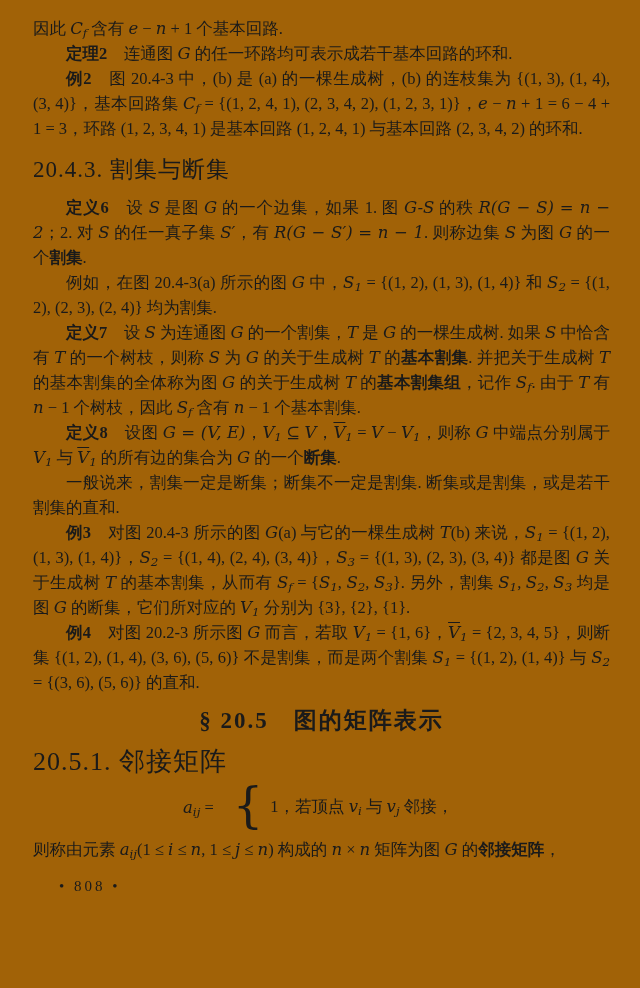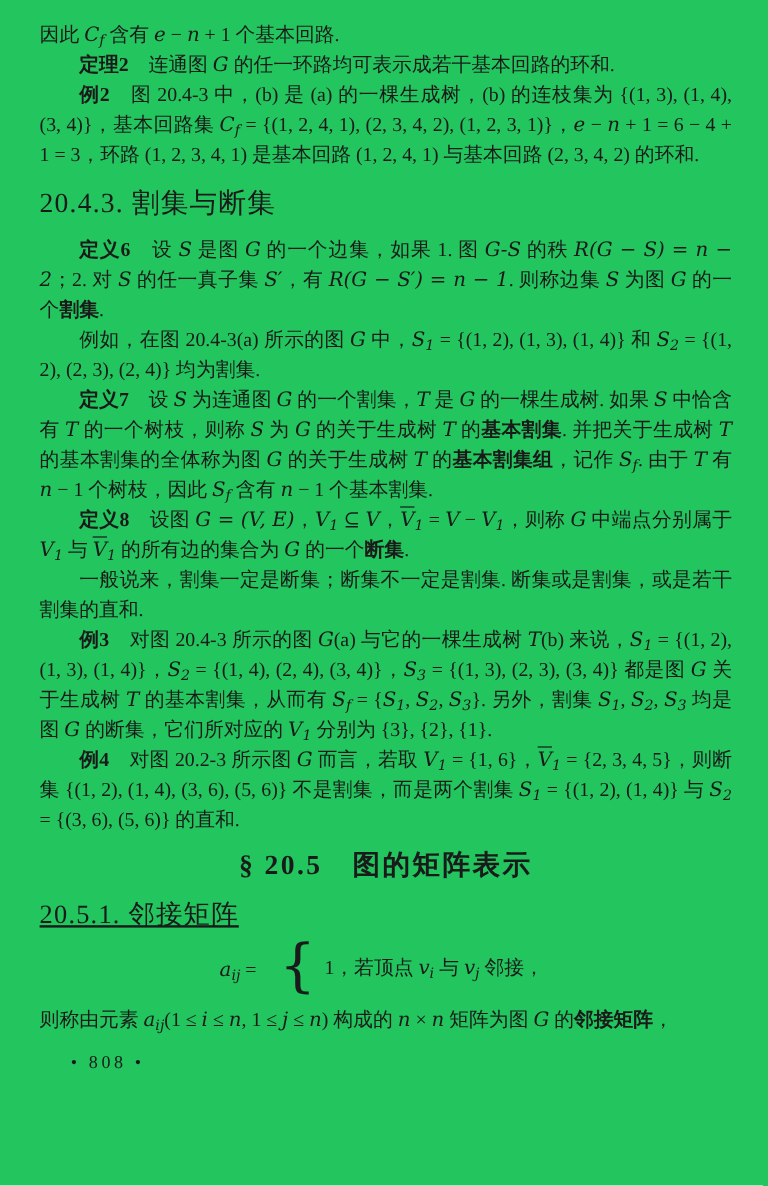--- a/index.html
+++ b/index.html
@@ -1,35 +1,35 @@
 <!DOCTYPE html>
 <html lang="zh"><head>
 <meta charset="utf-8">
 <style>
   html,body{margin:0;padding:0;background:#ffffff;}
   .page{
     width:640px;height:988px;box-sizing:border-box;
-    background:#22c55e;color:#1a1a1a;position:relative;
+    background:#a16207;color:#1a1a1a;position:relative;
     padding:16px 30px 0 33px;
     font-family:"Liberation Serif","DejaVu Serif",serif;
     font-size:16.5px;line-height:25px;overflow:hidden;
   }
   p{margin:0;text-indent:2em;text-align:justify;}
   p.noindent{text-indent:0;}
   h2.sub{
     font-size:23px;font-weight:500;line-height:30px;
     margin:14px 0 10px 0;letter-spacing:1px;text-indent:0;
   }
   h1.center{
     font-size:23px;font-weight:bold;line-height:32px;text-align:center;
     margin:10px 0 10px 0;letter-spacing:2px;
   }
   h2.sub2{
-    font-size:22px;font-weight:500;line-height:30px;
-    margin:0 0 6px 0;letter-spacing:1px;text-decoration:underline;
+    font-size:26px;font-weight:500;line-height:30px;
+    margin:0 0 6px 0;letter-spacing:1px;
   }
   
   .seg-n{}
   .seg-b{font-weight:bold;}
   .seg-m{font-family:"DejaVu Serif",serif;font-style:italic;}
   .seg-s{font-family:"DejaVu Serif",serif;font-style:italic;
          font-size:0.72em;vertical-align:-0.28em;line-height:0;}
   .seg-o{font-family:"DejaVu Serif",serif;font-style:italic;text-decoration:overline;}
   
   .formula{display:flex;align-items:center;margin:4px 0 6px 150px;}

